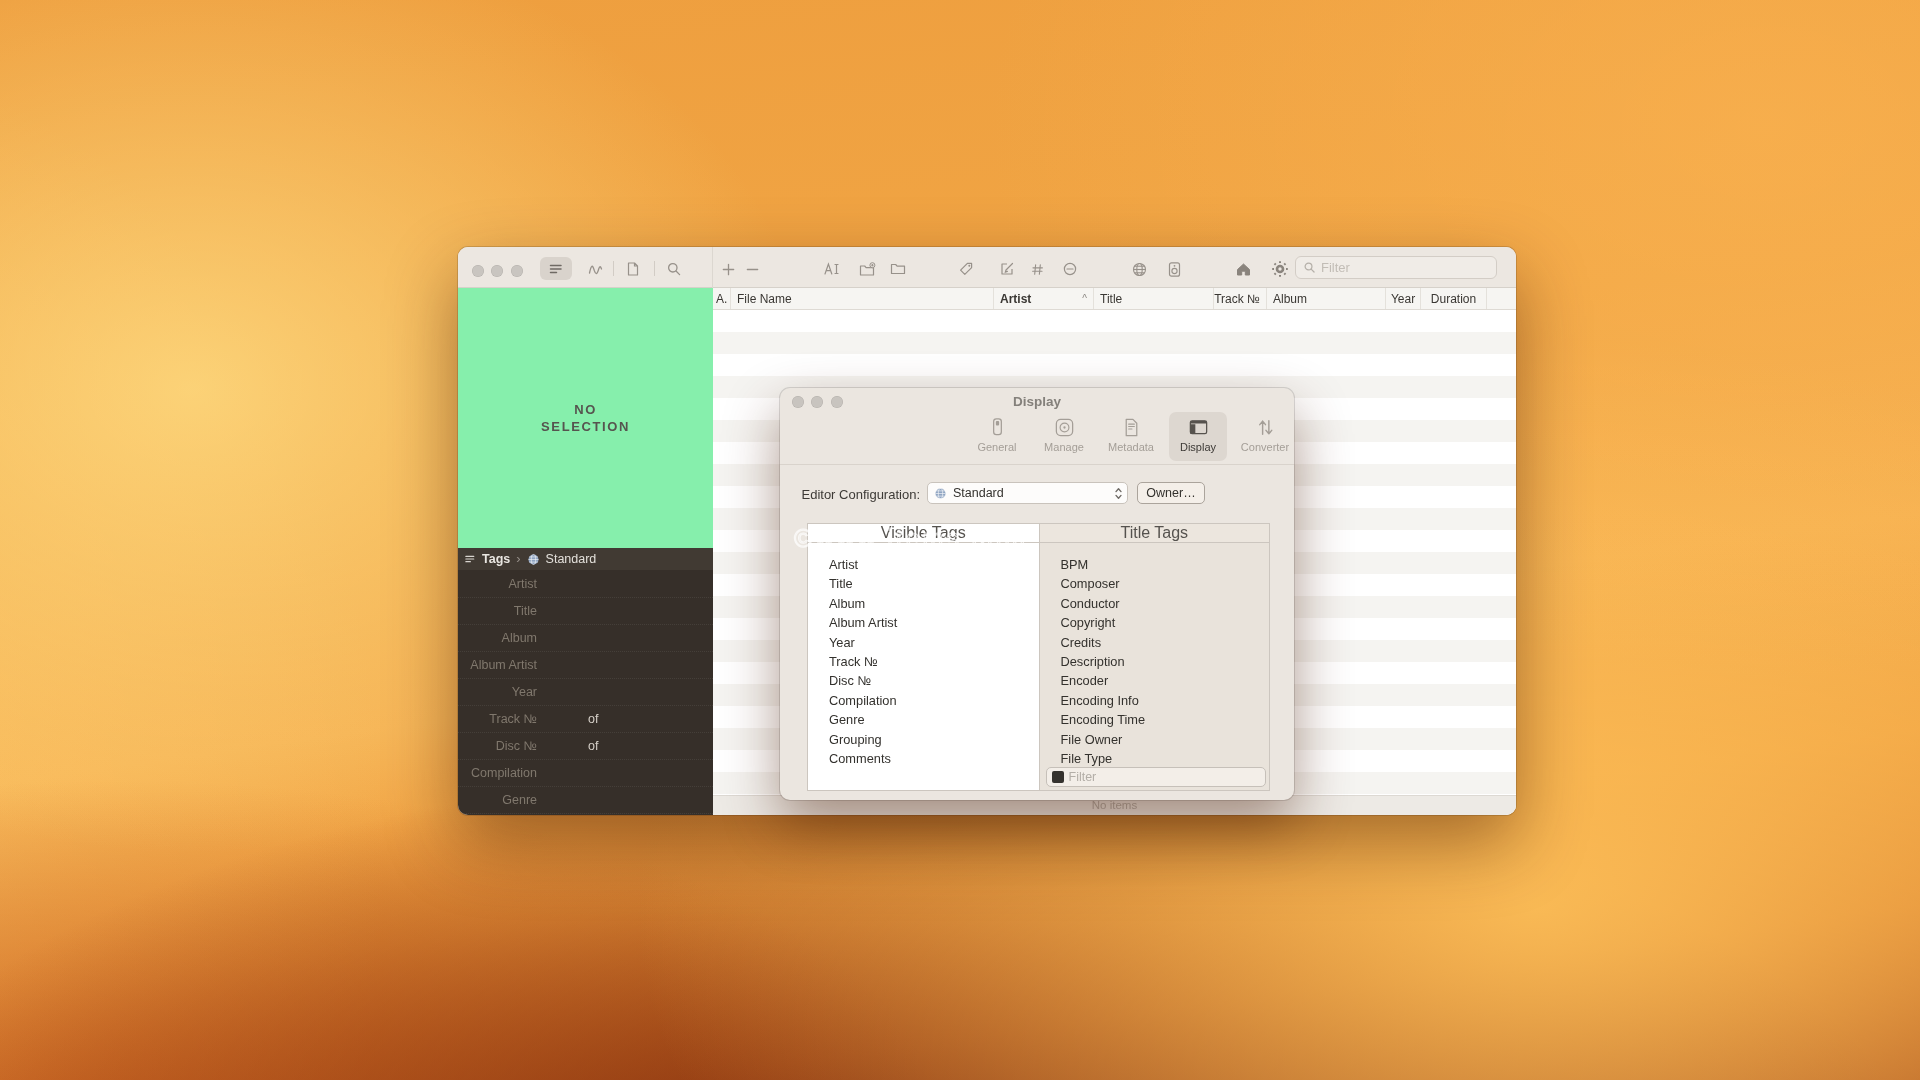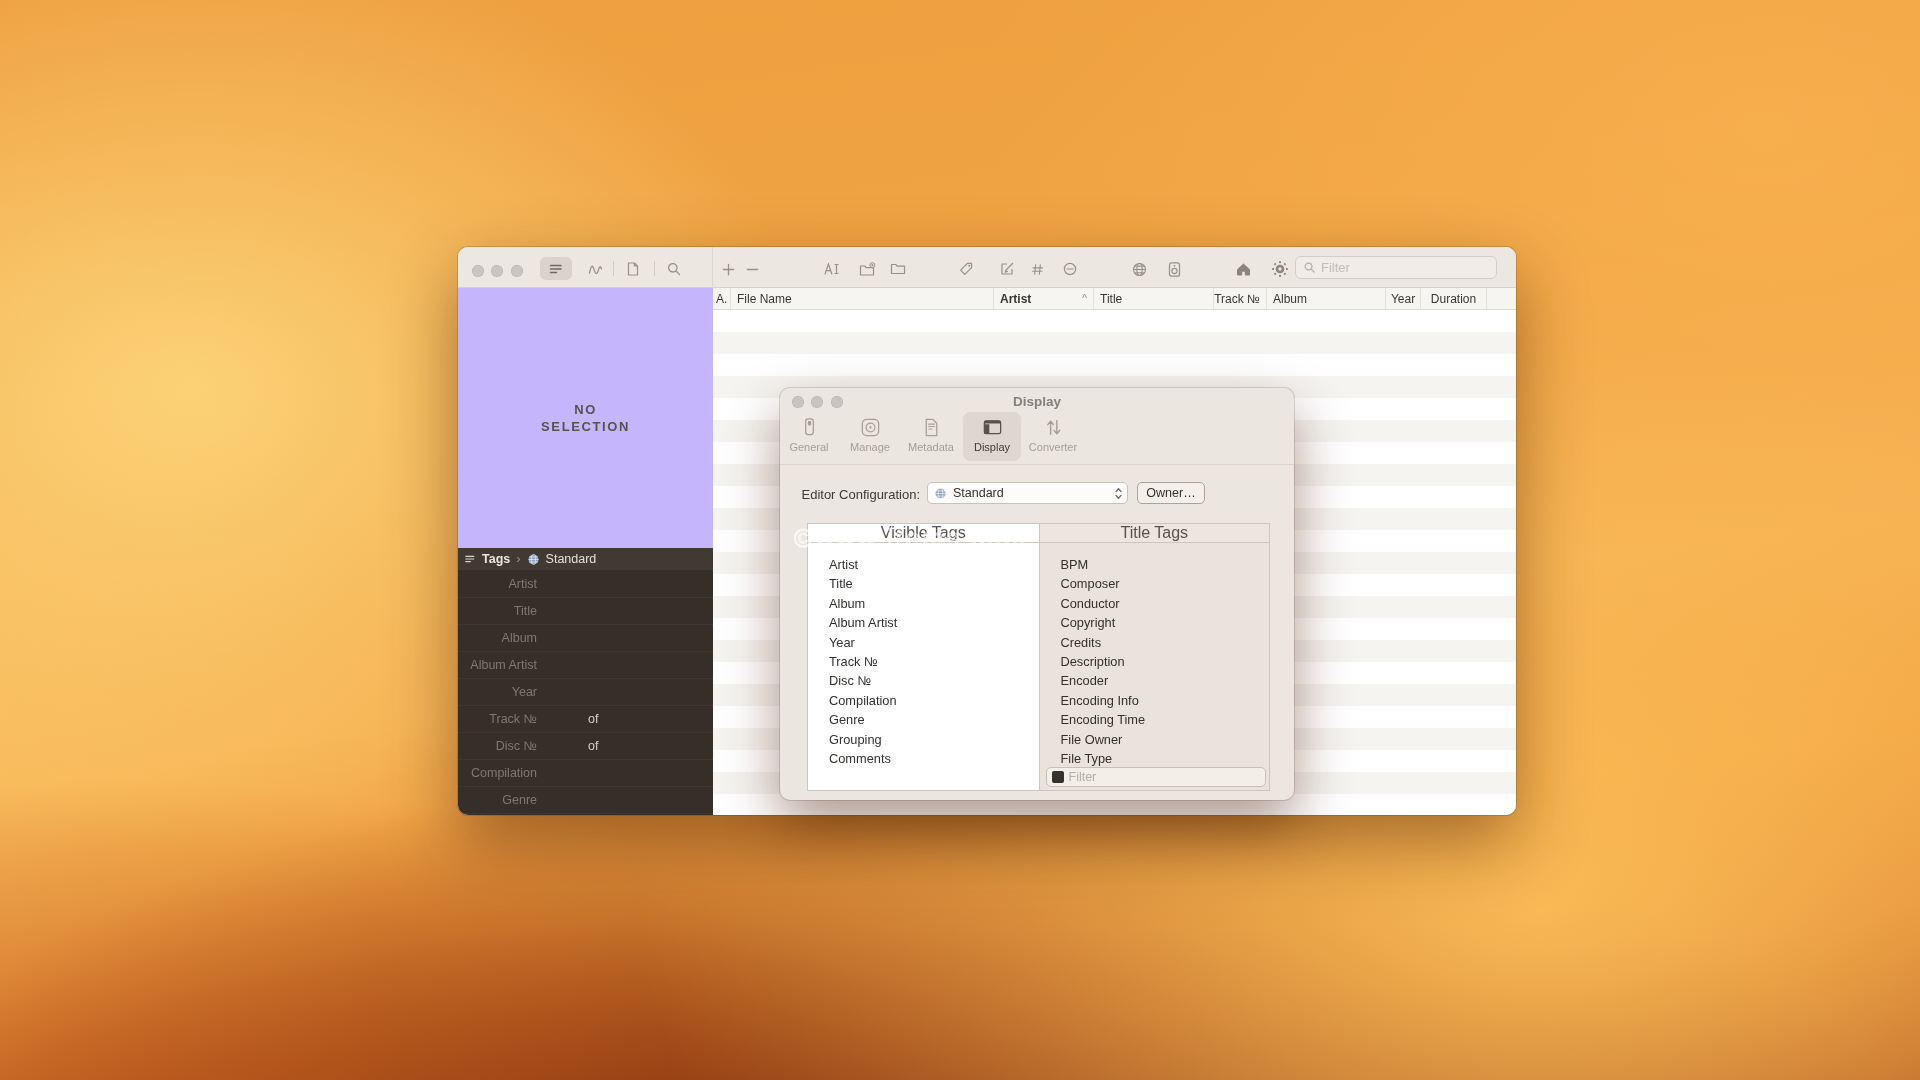--- a/index.html
+++ b/index.html
@@ -33,21 +33,21 @@
     border:1px solid #d3cdc6; border-radius:6px; background:#f0ece7;
     display:flex; align-items:center; padding:0 7px; gap:5px; }
   .tb-filter input { border:none; outline:none; background:transparent; width:150px;
     font:13px "Liberation Sans",sans-serif; color:#5c5953; }
   .tb-filter input::placeholder { color:#c2bdb6; }
 
   .window-body { display:flex; height:527px; }
 
   
   .sidebar { width:255px; height:527px; display:flex; flex-direction:column; flex:none; }
-  .no-sel-area { height:260px; background:#c4b5fd; display:flex; align-items:center;
+  .no-sel-area { height:260px; background:#86efac; display:flex; align-items:center;
     justify-content:center; flex-direction:column; }
   .no-sel-line { color:#56544f; font-size:13px; font-weight:bold; letter-spacing:1.6px;
     line-height:17px; text-align:center; }
   .crumb-row { height:22px; background:#413a33; display:flex; align-items:center;
     padding-left:6px; gap:6px; }
   .crumb-row .crumb-label { color:#e9e6e1; font-size:12.5px; font-weight:bold; }
   .crumb-sep { color:#97908a; font-size:13px; margin-top:-1px; }
   .crumb-val { color:#e3e0db; font-size:12.5px; font-weight:normal; }
   .fields { flex:1; background:#362f29; padding-top:1px; }
   .field-row { position:relative; height:27px; border-bottom:1px dotted rgba(255,255,255,.08); }
@@ -70,21 +70,21 @@
 
   
   .dialog { position:absolute; left:780px; top:388px; width:514px; height:412px;
     border-radius:10px; background:#ebe6e0;
     box-shadow:0 24px 55px rgba(70,24,0,.45), 0 0 0 1px rgba(0,0,0,.13); }
   .dlg-light { position:absolute; top:8px; width:12px; height:12px; border-radius:50%;
     background:#c8c4bf; box-shadow:inset 0 0 0 .5px rgba(0,0,0,.12); }
   .dlg-title { position:absolute; top:6px; left:0; width:100%; text-align:center;
     font-size:13.5px; font-weight:bold; color:#84807b; }
   .dlg-tabs { position:absolute; top:24px; left:0; width:100%; display:flex;
-    justify-content:flex-start; gap:3px; }
+    justify-content:flex-end; gap:9px; }
   .dlg-tab { width:58px; height:49px; border-radius:7px; display:flex; flex-direction:column;
     align-items:center; justify-content:flex-start; padding-top:4px; color:#a49e97; }
   .dlg-tab .tab-label { font-size:11px; margin-top:2px; }
   .dlg-tab.selected { background:#ddd7d0; color:#56524d; }
   .dlg-tab.selected .tab-label { color:#3d3a36; }
   .dlg-sep { position:absolute; top:76px; left:0; width:100%; height:1px; background:#d9d3cc; }
   .cfg-label { position:absolute; left:0; top:99px; width:140px; text-align:right;
     font-size:13px; color:#3d3a36; }
   .popup { position:absolute; left:147px; top:94px; width:201px; height:22px;
     background:#fdfcfb; border:1px solid #c9c3bc; border-radius:5px;
@@ -334,20 +334,23 @@
             <span style="margin-left:auto;font-weight:normal;color:#8a8680;font-size:10px">^</span>
           </div>
           <div class="th" style="width:120px">Title</div>
           <div class="th" style="width:53px;justify-content:flex-end">Track №</div>
           <div class="th" style="width:119px">Album</div>
           <div class="th" style="width:35px;justify-content:center;padding:0 2px">Year</div>
           <div class="th" style="width:66px;justify-content:center">Duration</div>
           <div class="th" style="flex:1;border-right:none"></div>
         </div>
         <div class="tbody"></div>
+        <div class="status-row">
+          <span>No items</span>
+        </div>
       </div>
     </div>
   </div>
 
   <div class="dialog">
     <span class="dlg-light" style="left:12px"></span>
     <span class="dlg-light" style="left:31px"></span>
     <span class="dlg-light" style="left:51px"></span>
     <div class="dlg-title">Display</div>
 

